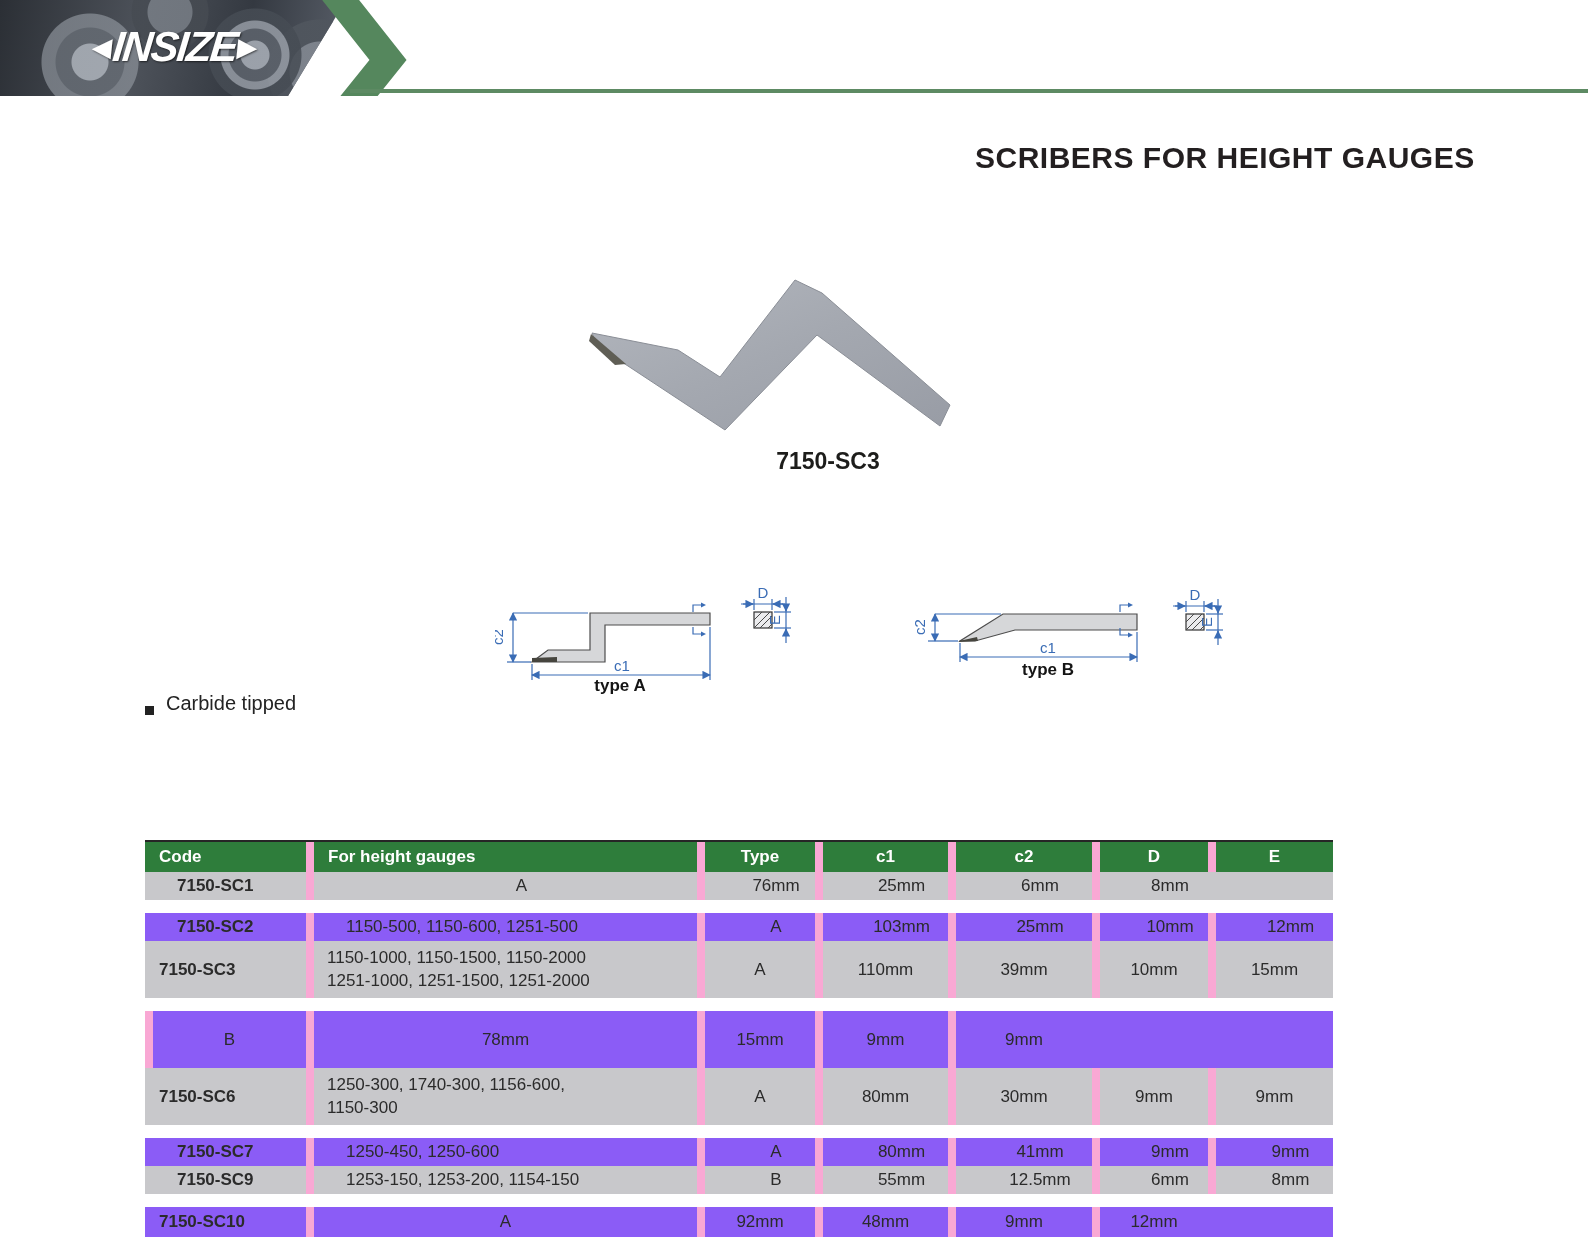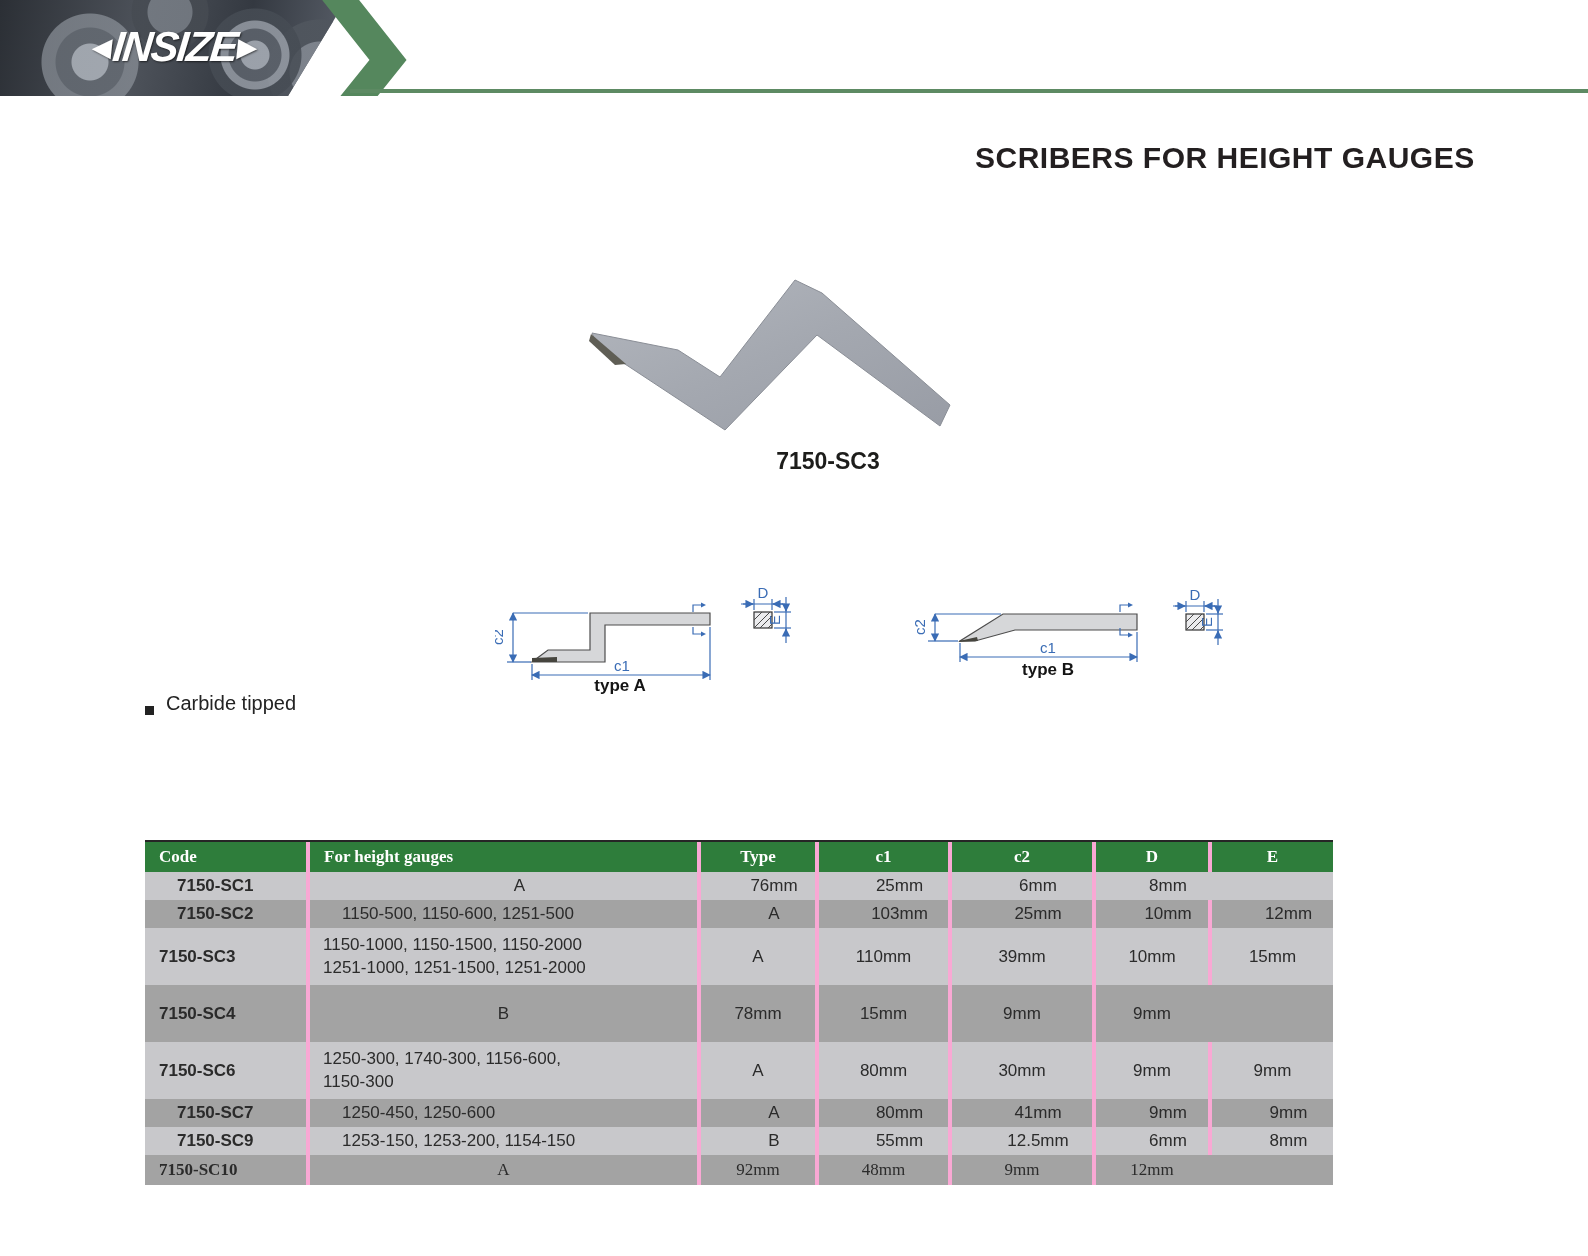--- a/index.html
+++ b/index.html
@@ -47,25 +47,25 @@
   
   .feature{position:absolute;left:145px;top:692px;display:flex;align-items:flex-end;
            font-size:20px;color:#232323;}
   .bullet{width:9px;height:9px;background:#222;margin-right:12px;flex:0 0 auto;}
   
   .ptable{position:absolute;left:145px;top:840px;}
   .trow{display:grid;grid-template-columns:161px 391px 118px 133px 144px 116px 125px;}
   .trow>div{display:flex;align-items:center;font-size:17px;color:#2b2b2b;box-sizing:border-box;}
   .thead{border-top:2px solid #262626;}
   .th{background:#2e7d3b;color:#fff!important;font-weight:bold;}
-  .bl{border-left:4px solid #f9a8d4;}
+  .bl{border-left:8px solid #f9a8d4;}
   .left{justify-content:flex-start;padding-left:14px;}
   .ctr{justify-content:center;text-align:left;}
-  .r30>div{height:30px;font-family:Liberation Serif, serif;} .r28>div{height:28px;padding-left:32px;} .r57>div{height:57px;}
-  .gray{background:#c8c8cb;} .lite{background:#a3a3a3;}
+  .r30>div{height:30px;} .r28>div{height:28px;padding-left:32px;} .r57>div{height:57px;}
+  .gray{background:#c8c8cb;} .lite{background:#8b5cf6;margin-top:13px;}
   .code{font-weight:bold;color:#1c1c1c;}
   .gauges{white-space:pre-line;line-height:1.3;padding-left:13px;justify-content:flex-start;}
 </style>
 </head>
 <body>
 
 <div class="photo"></div>
 <div class="logo">
   <span class="arrow">◀</span>
   <span class="word">INSIZE</span>
@@ -228,21 +228,20 @@
     <div class="gauges bl">1150-1000, 1150-1500, 1150-2000
 1251-1000, 1251-1500, 1251-2000</div>
     <div class="ctr bl">A</div>
     <div class="ctr bl">110mm</div>
     <div class="ctr bl">39mm</div>
     <div class="ctr bl">10mm</div>
     <div class="ctr bl">15mm</div>
   </div>
 
   <div class="trow lite r57">
-    <div class="code left">7150-SC4</div>
     <div class="ctr bl">B</div>
     <div class="ctr bl">78mm</div>
     <div class="ctr bl">15mm</div>
     <div class="ctr bl">9mm</div>
     <div class="ctr bl">9mm</div>
   </div>
 
   <div class="trow gray r57">
     <div class="code left">7150-SC6</div>
     <div class="gauges bl">1250-300, 1740-300, 1156-600,

